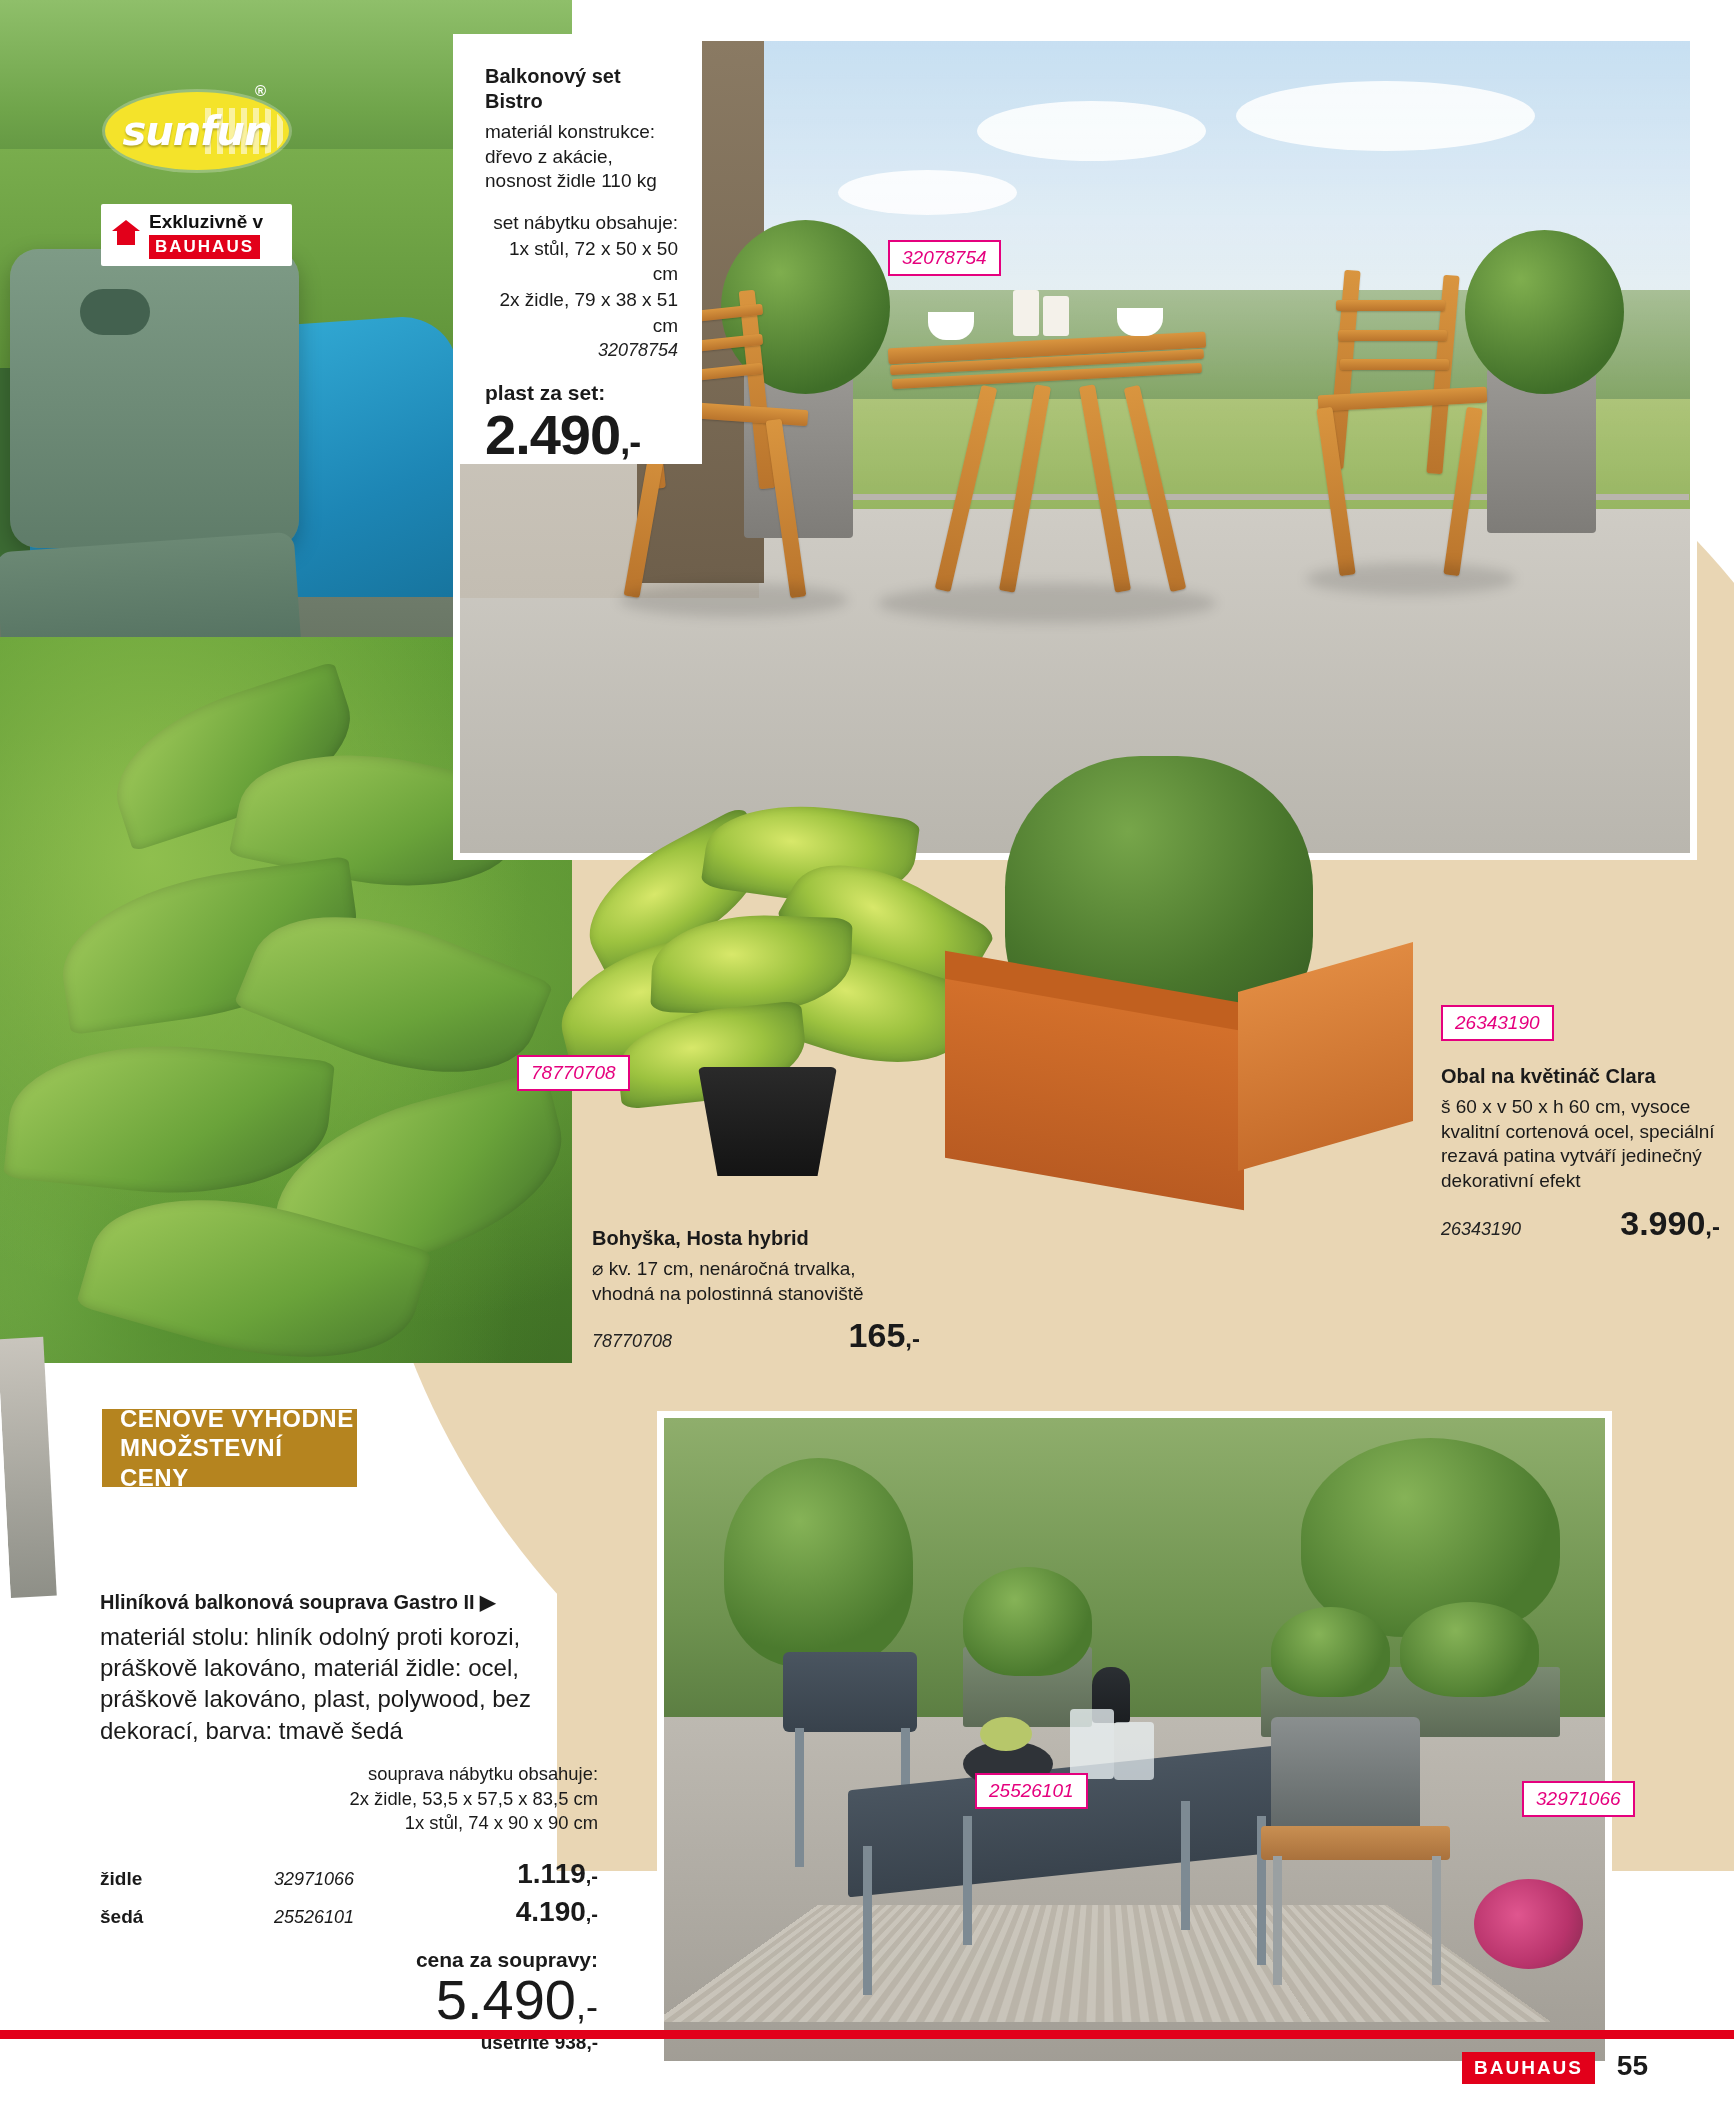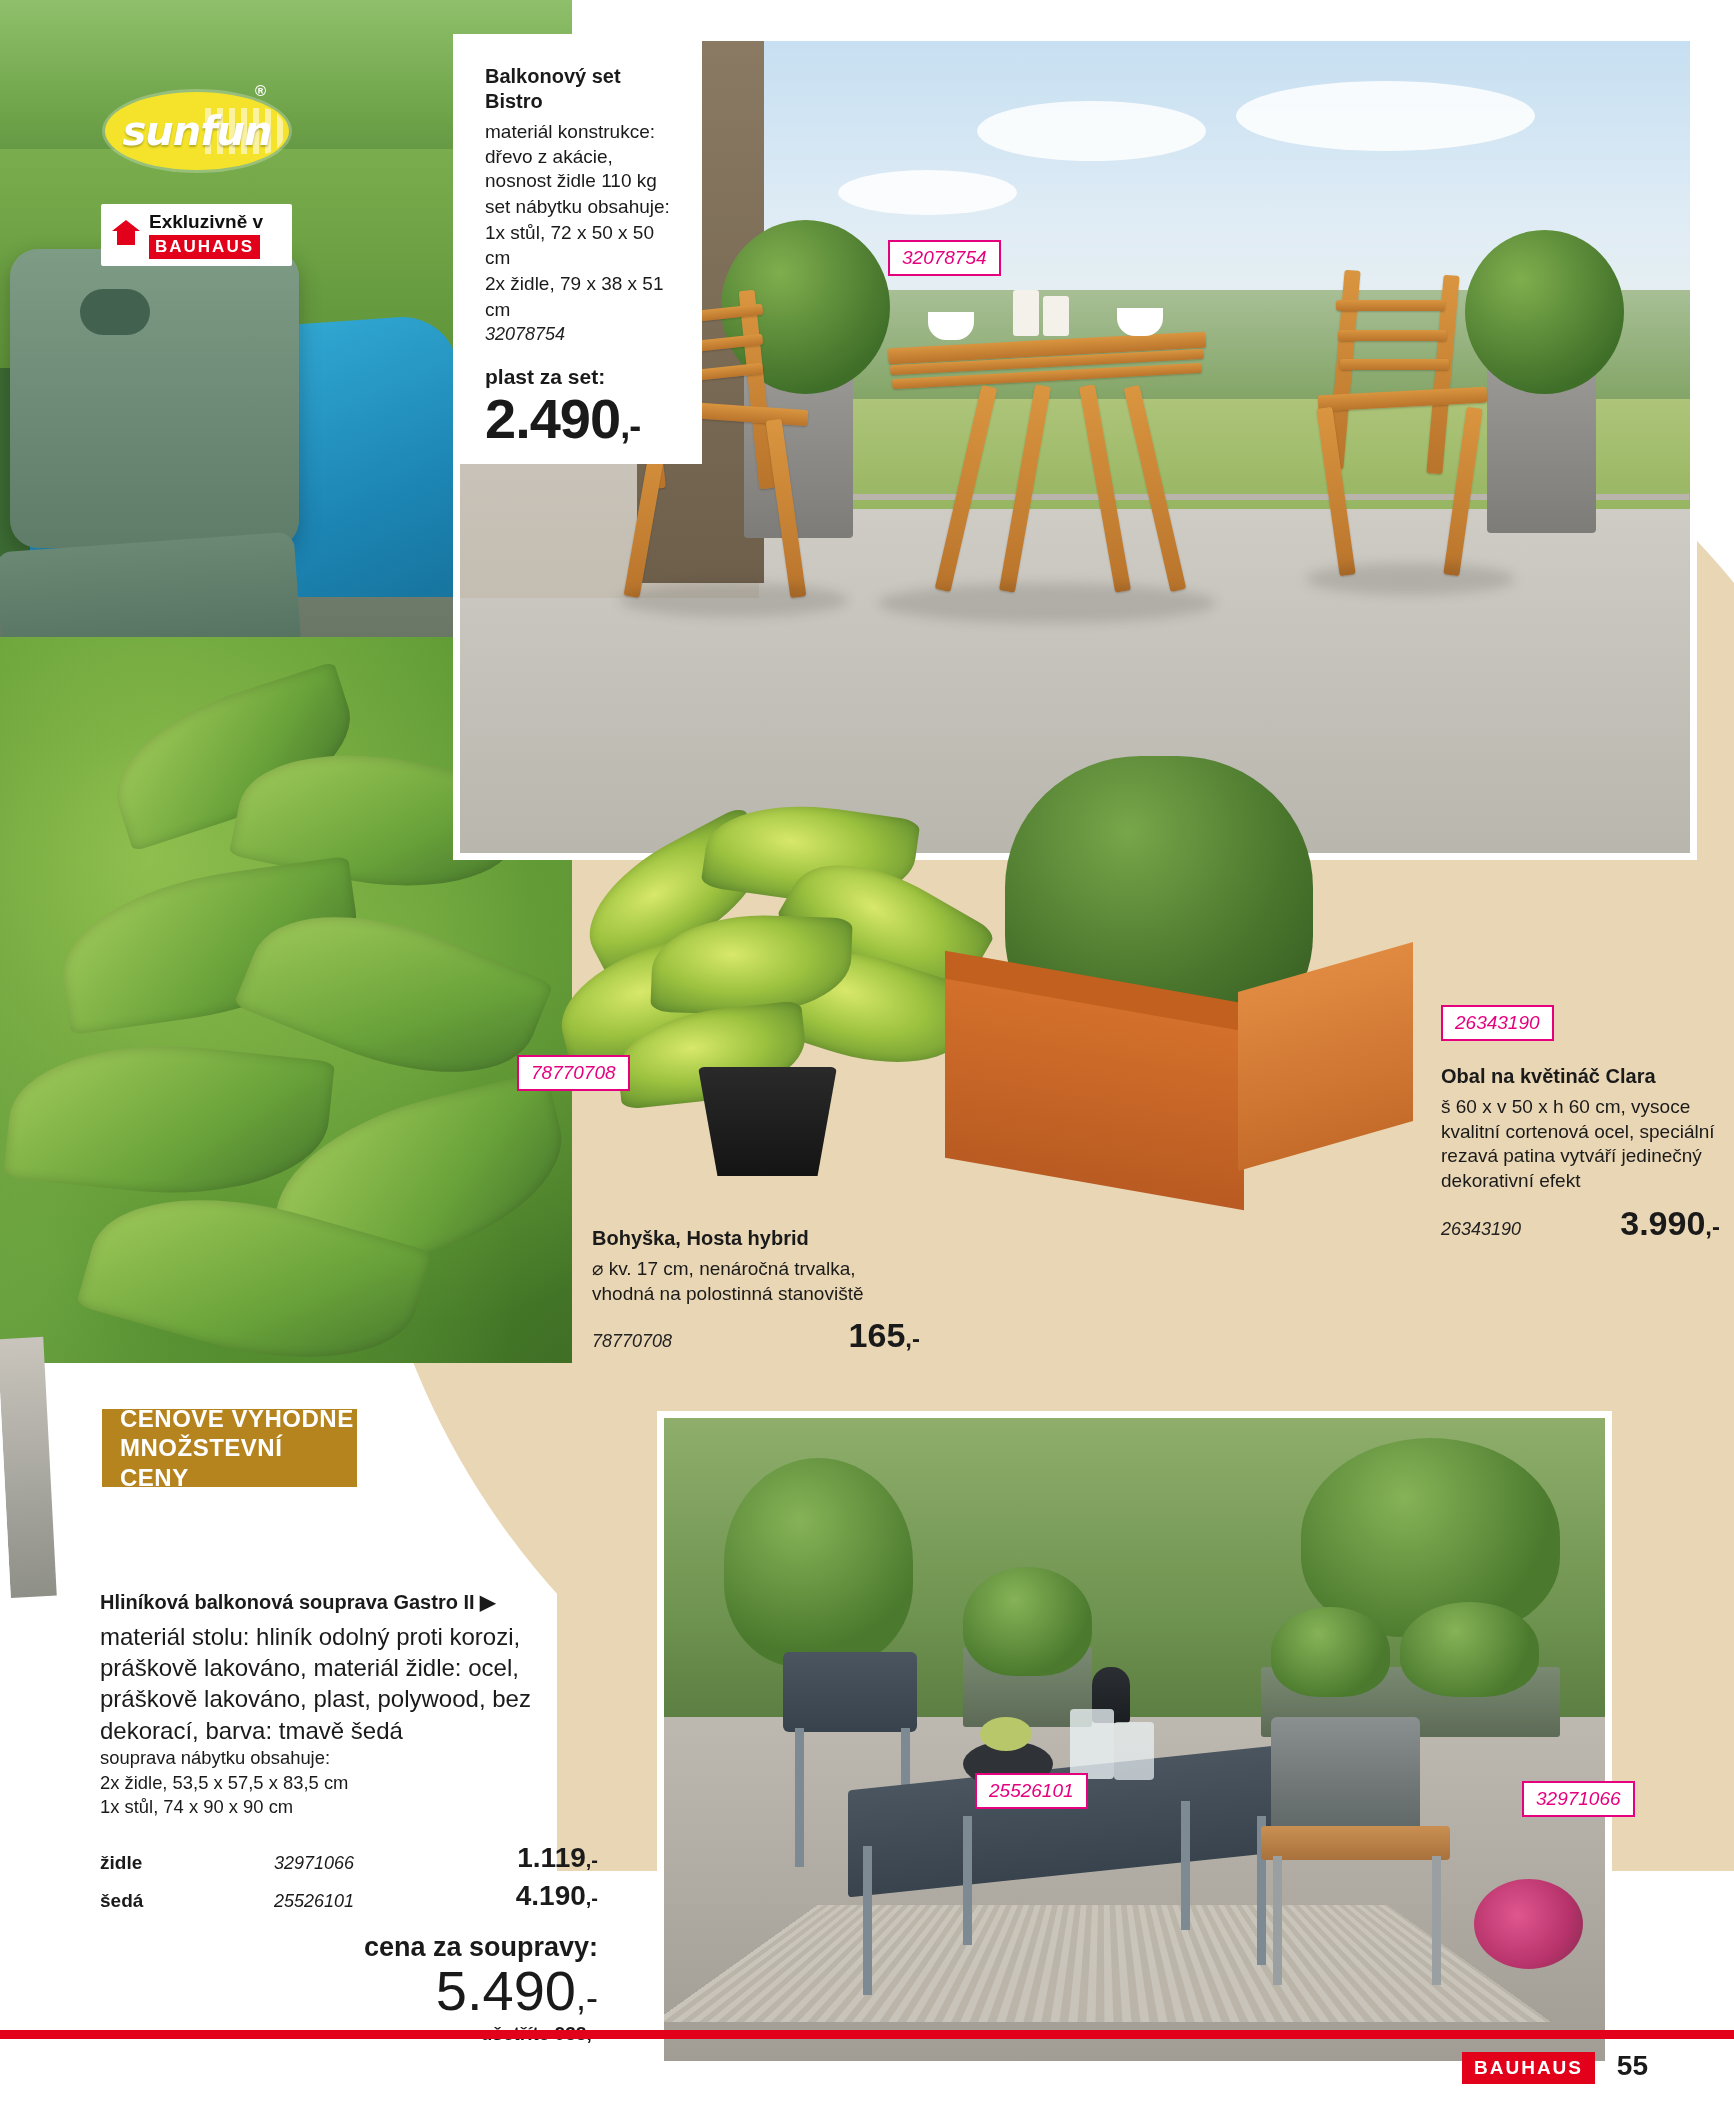--- a/index.html
+++ b/index.html
@@ -230,21 +230,21 @@
 
   
   .card-bistro {
     position:absolute; left:453px; top:34px; width:249px; height:430px;
     background:#ffffff;
     padding: 30px 24px 0 32px;
     box-sizing:border-box;
   }
   .p-title { font-size:20px; font-weight:700; line-height:1.25; }
   .p-desc  { font-size:19px; line-height:1.3; margin-top:6px; }
-  .p-block { font-size:19px; line-height:1.35; }
+  .p-block { margin-top:16px; font-size:19px; line-height:1.35;text-align:right; }
   .p-code  { font-style: italic; font-size:18px; color:#222; }
   .p-pricelabel { font-weight:700; font-size:21px; margin-top:18px; }
   .price-big {
     font-size:56px; font-weight:700; letter-spacing:-1px; line-height:1;
     margin-top:2px;
   }
   .price-big .ks { font-size:36px; }
 
   
   .code-bubble {
@@ -322,21 +322,21 @@
     position:absolute; left:100px; top:1590px; width:498px;
   }
   .gastro .p-title { font-size:20px; }
   .gastro .p-desc { font-size:24px; }
   .gastro-table { width:100%; margin-top:22px; font-size:19px; }
   .gastro-row { display:flex; align-items:flex-end; margin-bottom:6px; }
   .gastro-row .nm { width:174px; font-weight:700; }
   .gastro-row .cd { width:144px; font-style:italic; font-size:18px; }
   .gastro-row .pr { flex:1; text-align:right; font-size:28px; font-weight:700; }
   .gastro-row .pr .ks { font-size:20px; }
-  .gastro-set-label { text-align:right; font-weight:700; font-size:27px; margin-top:20px; }
+  .gastro-set-label { text-align:right; font-weight:700; font-size:21px; margin-top:20px; }
   .gastro-set-price { text-align:right; font-size:56px; font-weight:400; line-height:1; }
   .gastro-set-price .ks { font-size:36px; }
   .gastro-save { text-align:right; font-weight:700; font-size:19px; margin-top:4px; }
 
   
   .photo-gastro {
     position:absolute; left:657px; top:1411px; width:955px; height:657px;
     border:7px solid #ffffff;
     box-sizing:border-box; overflow:hidden; background:#b9b5ae;
   }

